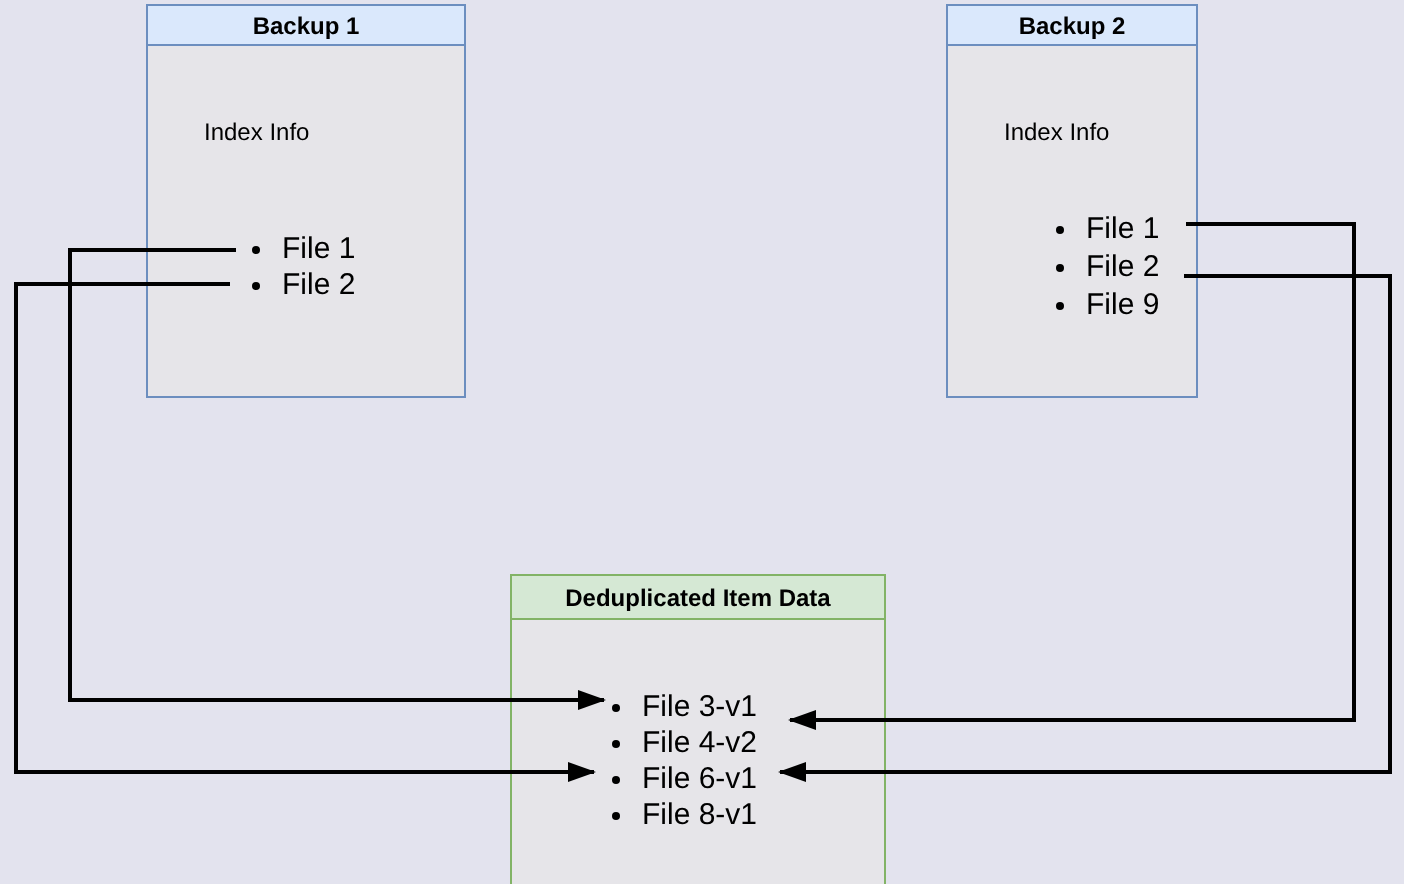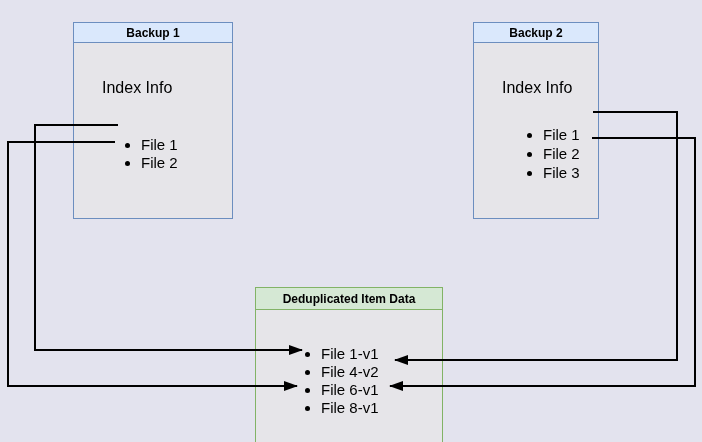--- a/index.html
+++ b/index.html
@@ -12,21 +12,21 @@
     width: 702px;
     height: 442px;
     background: var(--background, #e3e3ee);
     overflow: hidden;
   }
   .box {
     position: absolute;
     background: var(--box-fill, #e6e5e9);
     box-sizing: border-box;
   }
-  .box.blue  { border: 1px solid var(--blue-border, #6c8ebf); margin-top: 20px; }
+  .box.blue  { border: 1px solid var(--blue-border, #6c8ebf); }
   .box.green { border: 1px solid var(--green-border, #82b366); }
   .box-header {
     box-sizing: border-box;
     width: 100%;
     text-align: center;
     font-weight: bold;
     font-size: 12px;
   }
   .blue .box-header {
     height: 20px;
@@ -38,21 +38,21 @@
     height: 22px;
     line-height: 22px;
     background: var(--green-header-fill, #d5e8d4);
     border-bottom: 1px solid var(--green-border, #82b366);
   }
   .box-body { position: relative; width: 100%; }
   .index-label {
     position: absolute;
     left: 28px;
     top: 36px;
-    font-size: 16px;
+    font-size: 12px;
     white-space: nowrap;
   }
   ul.file-list {
     position: absolute;
     margin: 0;
     padding: 0 0 0 16px;
     list-style: disc outside;
     font-size: 15px;
     white-space: nowrap;
   }
@@ -96,32 +96,32 @@
 
   <div class="box blue" style="left:473px; top:2px; width:126px; height:197px;">
     <div class="box-header">
       <span>Backup 2</span>
     </div>
     <div class="box-body">
       <div class="index-label">Index Info</div>
       <ul class="file-list rows-19" id="backup2-list">
           <li>File 1</li>
           <li>File 2</li>
-          <li>File 3</li>
+          <li>File 9</li>
         </ul>
     </div>
   </div>
 
   <div class="box green" style="left:255px; top:287px; width:188px; height:160px;">
     <div class="box-header">
       <span>Deduplicated Item Data</span>
     </div>
     <div class="box-body">
       <ul class="file-list rows-18" id="dedup-list">
-          <li>File 1-v1</li>
+          <li>File 3-v1</li>
           <li>File 4-v2</li>
           <li>File 6-v1</li>
           <li>File 8-v1</li>
         </ul>
     </div>
   </div>
 
   <svg class="connections" viewBox="0 0 702 442">
     <defs>
       <marker id="arrowhead" markerUnits="userSpaceOnUse" markerWidth="14" markerHeight="10" refX="13" refY="5" orient="auto">

